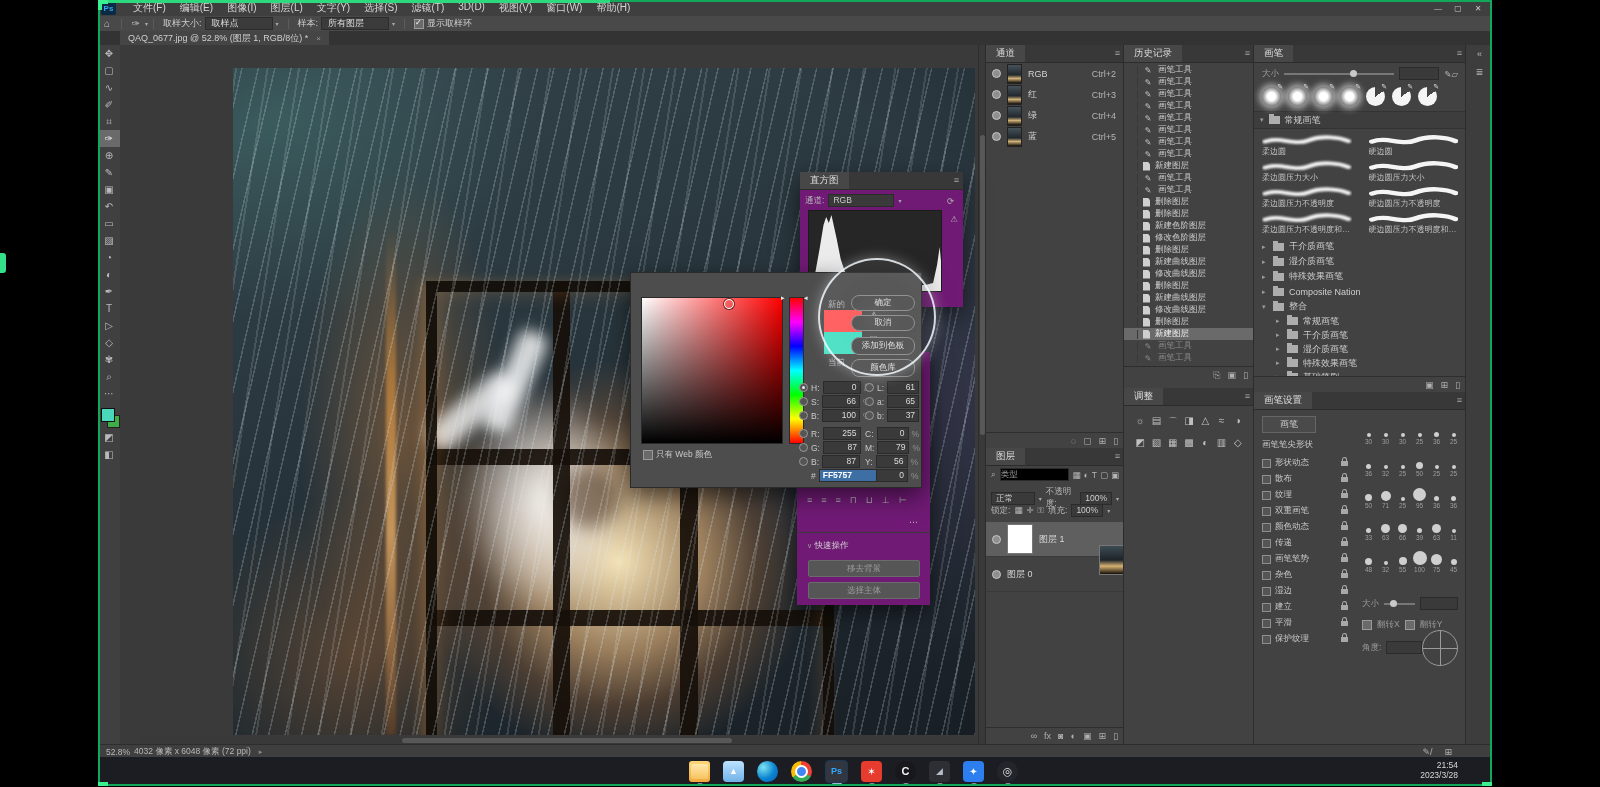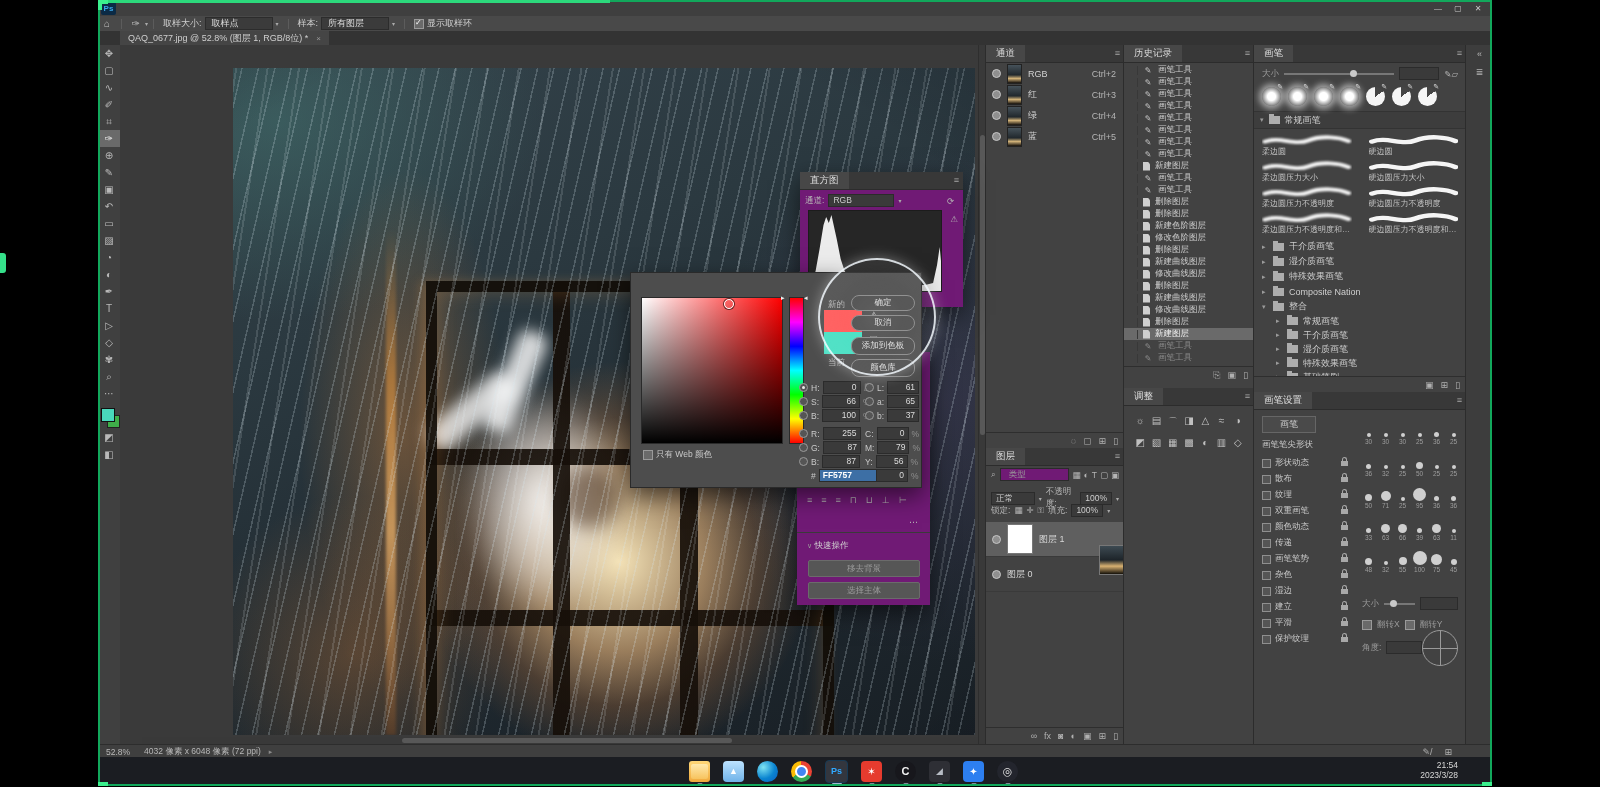--- a/index.html
+++ b/index.html
@@ -103,21 +103,21 @@
   .f-ico{color:#b0b0b0;font-size:9px;}
 
   
   .ch-row{display:flex;align-items:center;height:21px;gap:6px;padding-left:4px;font-size:9px;color:#d2d2d2;}
   .eye{width:7px;height:7px;border:1px solid #c7c7c7;border-radius:50%;background:#8f8f8f;flex:0 0 auto;margin-left:2px;}
   .ch-thumb{width:13px;height:18px;background:linear-gradient(180deg,#46525a,#21282d 55%,#cfb077 75%,#14100c);border:1px solid #222;}
   .ch-sc{margin-left:auto;margin-right:8px;color:#b5b5b5;}
 
   
   .lp-row{display:flex;align-items:center;font-size:9px;color:#cfcfcf;gap:4px;padding:0 5px;}
-  .searchbox{background:#701a75;border:1px solid #2b2b2b;color:#9a9a9a;height:11px;line-height:11px;padding:0 8px;flex:1;font-size:8.5px;}
+  .searchbox{background:#000000;border:1px solid #2b2b2b;color:#9a9a9a;height:11px;line-height:11px;padding:0 0;flex:1;font-size:8.5px;}
   .mini{font-size:8.5px;color:#b5b5b5;}
   .selbox{background:#3a3a3a;border:1px solid #2b2b2b;height:11px;line-height:11px;padding:0 4px;font-size:8.5px;color:#cdcdcd;}
   .layer-row{display:flex;align-items:center;height:34px;gap:6px;padding-left:4px;font-size:9px;color:#d6d6d6;border-bottom:1px solid #3a3a3a;}
   .layer-row.sel{background:#5f5f5f;}
   .l-thumb{width:24px;height:28px;border:1px solid #777;background:#fff;}
   .l-thumb.photo{background:linear-gradient(180deg,#3d4a52,#1d2429 50%,#d8b171 72%,#131009);}
 
   
   .h-row{display:flex;align-items:center;height:12px;font-size:8.5px;color:#cdcdcd;gap:5px;padding-left:3px;}
   .h-row.sel{background:#6a6a6a;color:#f2f2f2;}
@@ -204,21 +204,21 @@
   
   #loupe{position:absolute;left:720px;top:213px;width:114px;height:114px;border-radius:50%;z-index:30;pointer-events:none;
     border:2px solid rgba(245,250,255,.85);
     box-shadow:0 0 14px rgba(255,255,255,.35), inset 0 0 34px rgba(255,255,255,.14);
     background:radial-gradient(circle,rgba(255,255,255,.10) 0%,rgba(255,255,255,.04) 55%,rgba(255,255,255,0) 72%);}
 
   
   #statusbar{position:absolute;left:0;top:744px;width:1394px;height:13px;background:#3f3f3f;border-top:1px solid #2d2d2d;
     display:flex;align-items:center;font-size:8.5px;color:#b8b8b8;z-index:20;}
   #statusbar .z{margin-left:8px;}
-  #statusbar .inf{margin-left:14px;}
+  #statusbar .inf{margin-left:4px;}
   #statusbar .chev{margin-left:8px;font-size:7px;color:#8a8a8a;}
   #statusbar .ricons{margin-left:auto;margin-right:40px;display:flex;gap:12px;color:#b0b0b0;font-size:9px;}
 
   
   #taskbar{position:absolute;left:0;top:757px;width:1394px;height:27px;background:#1b1d22;z-index:21;
     display:flex;align-items:center;}
   #task-icons{position:absolute;left:557px;top:1px;display:flex;gap:13px;align-items:center;height:26px;}
   .app{width:21px;height:21px;border-radius:4px;display:flex;align-items:center;justify-content:center;position:relative;}
   .app .run{position:absolute;left:50%;bottom:-3px;transform:translateX(-50%);width:5px;height:2px;border-radius:1px;background:#7e8894;}
   .app.active-app{background:#33363e;}
@@ -246,20 +246,33 @@
 </head>
 <body>
 
 <div id="stage">
   <div id="side-tab"></div>
 
   <div id="screen">
 
     <div id="menubar">
       <div class="ps-logo">Ps</div>
+      <div id="menus">
+          <span class="menu-item">文件(F)</span>
+          <span class="menu-item">编辑(E)</span>
+          <span class="menu-item">图像(I)</span>
+          <span class="menu-item">图层(L)</span>
+          <span class="menu-item">文字(Y)</span>
+          <span class="menu-item">选择(S)</span>
+          <span class="menu-item">滤镜(T)</span>
+          <span class="menu-item">3D(D)</span>
+          <span class="menu-item">视图(V)</span>
+          <span class="menu-item">窗口(W)</span>
+          <span class="menu-item">帮助(H)</span>
+        </div>
       <div id="wincontrols">
         <span class="wc">—</span>
         <span class="wc">▢</span>
         <span class="wc">✕</span>
       </div>
     </div>
 
     <div id="optionsbar">
       <span class="ob-ico">⌂</span>
       <span class="ob-sep"></span>

